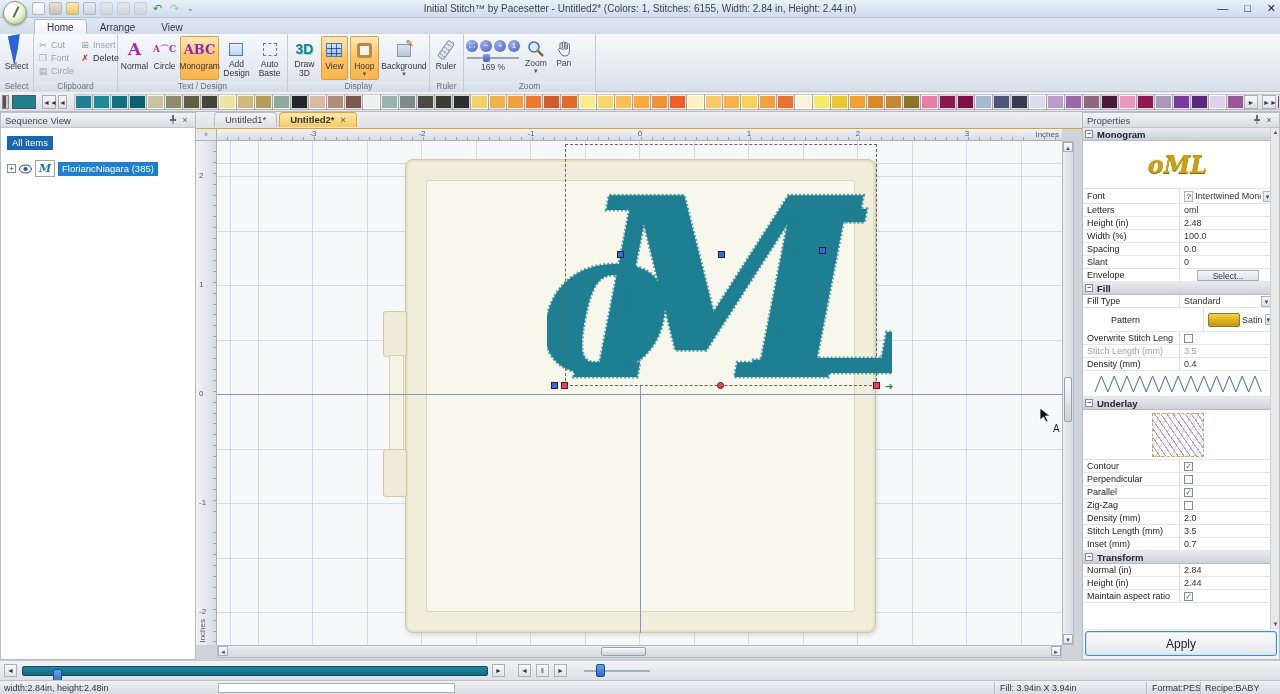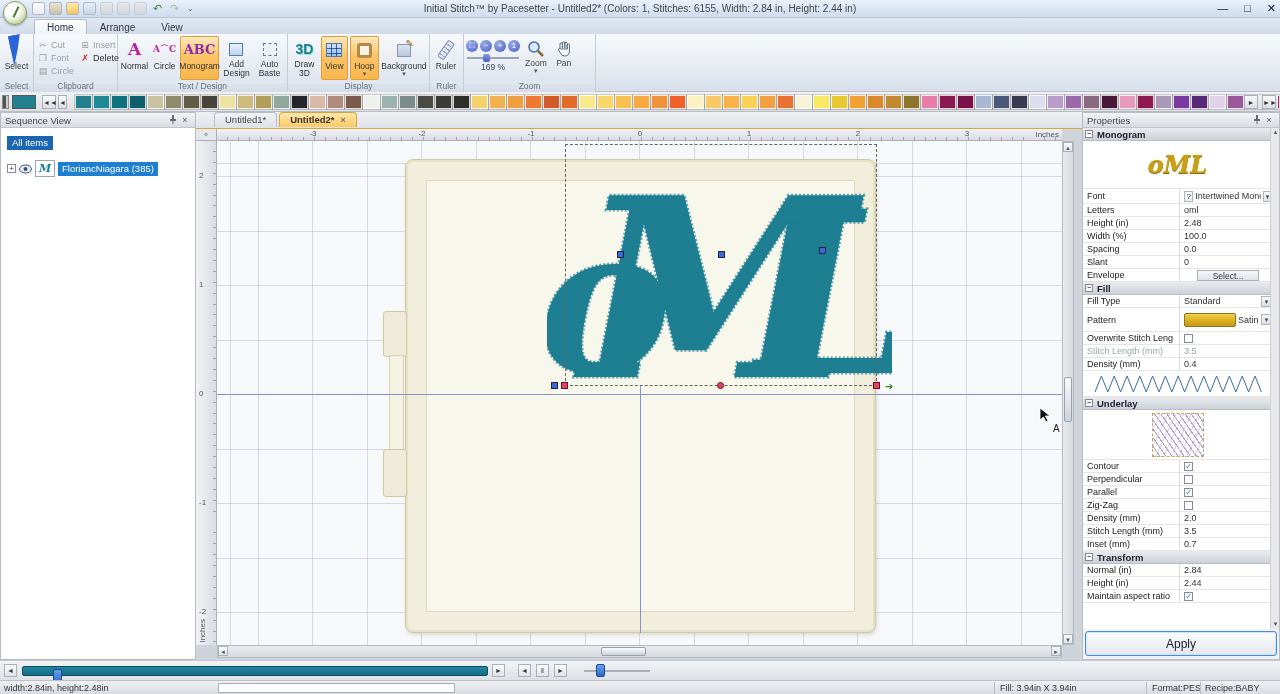--- a/index.html
+++ b/index.html
@@ -182,21 +182,21 @@
      text-shadow:0 1px 0 #8a6d10, 0 0 2px #e8d070; }
   .row-tall { height:15px; }
   #decor-row { height:34px; }
   #decor-row .pval { background:#fbfbfb; }
   #decor-dd { margin-left:auto; width:20px; height:30px; background:linear-gradient(#f2f3f5,#dcdfe4); border:1px solid #c0c6ce;
      font-size:7px; color:#556; text-align:center; line-height:30px; }
   .help-btn { width:11px; height:11px; border:1px solid #b0b6c0; background:linear-gradient(#fff,#e8eaee); font-size:8px;
      line-height:10px; text-align:center; color:#335; }
   .select-btn { margin:0 auto; width:70%; height:11px; background:linear-gradient(#f8f8f9,#dfe2e6); border:1px solid #aab0ba;
      font-size:8.5px; line-height:10px; text-align:center; color:#334; }
-  #pattern-row { height:24px; }
+  #pattern-row { height:24px;margin-left:24px; }
   #pattern-swatch { width:52px; height:14px; border:1px solid #8a7a20; border-radius:2px;
      background:linear-gradient(#f2d24a,#d8ac1e 60%,#c89a16); }
   #zigzag-box { height:26px; display:flex; align-items:center; justify-content:center; border-bottom:1px solid #e6e6e6; background:#fff; }
   #underlay-prev { height:50px; display:flex; align-items:center; justify-content:center; border-bottom:1px solid #e6e6e6; background:#fff; }
   #underlay-prev .up-box { width:52px; height:44px; border:1px dashed #cda654; background:
       repeating-linear-gradient(55deg, rgba(140,120,200,.7) 0 1px, transparent 1px 5px),
       repeating-linear-gradient(-65deg, rgba(180,160,220,.4) 0 1px, transparent 1px 7px), #fdfdfd; }
   #apply-wrap { position:absolute; left:2px; right:2px; bottom:3px; height:25px; border:1px solid #3d8fe0; border-radius:3px;
      background:linear-gradient(#fbfbfc,#e4e7eb); box-shadow:0 0 0 1px #cfe2f6 inset; display:flex; align-items:center; justify-content:center; }
   #apply-wrap span { font-size:12px; color:#223; }

